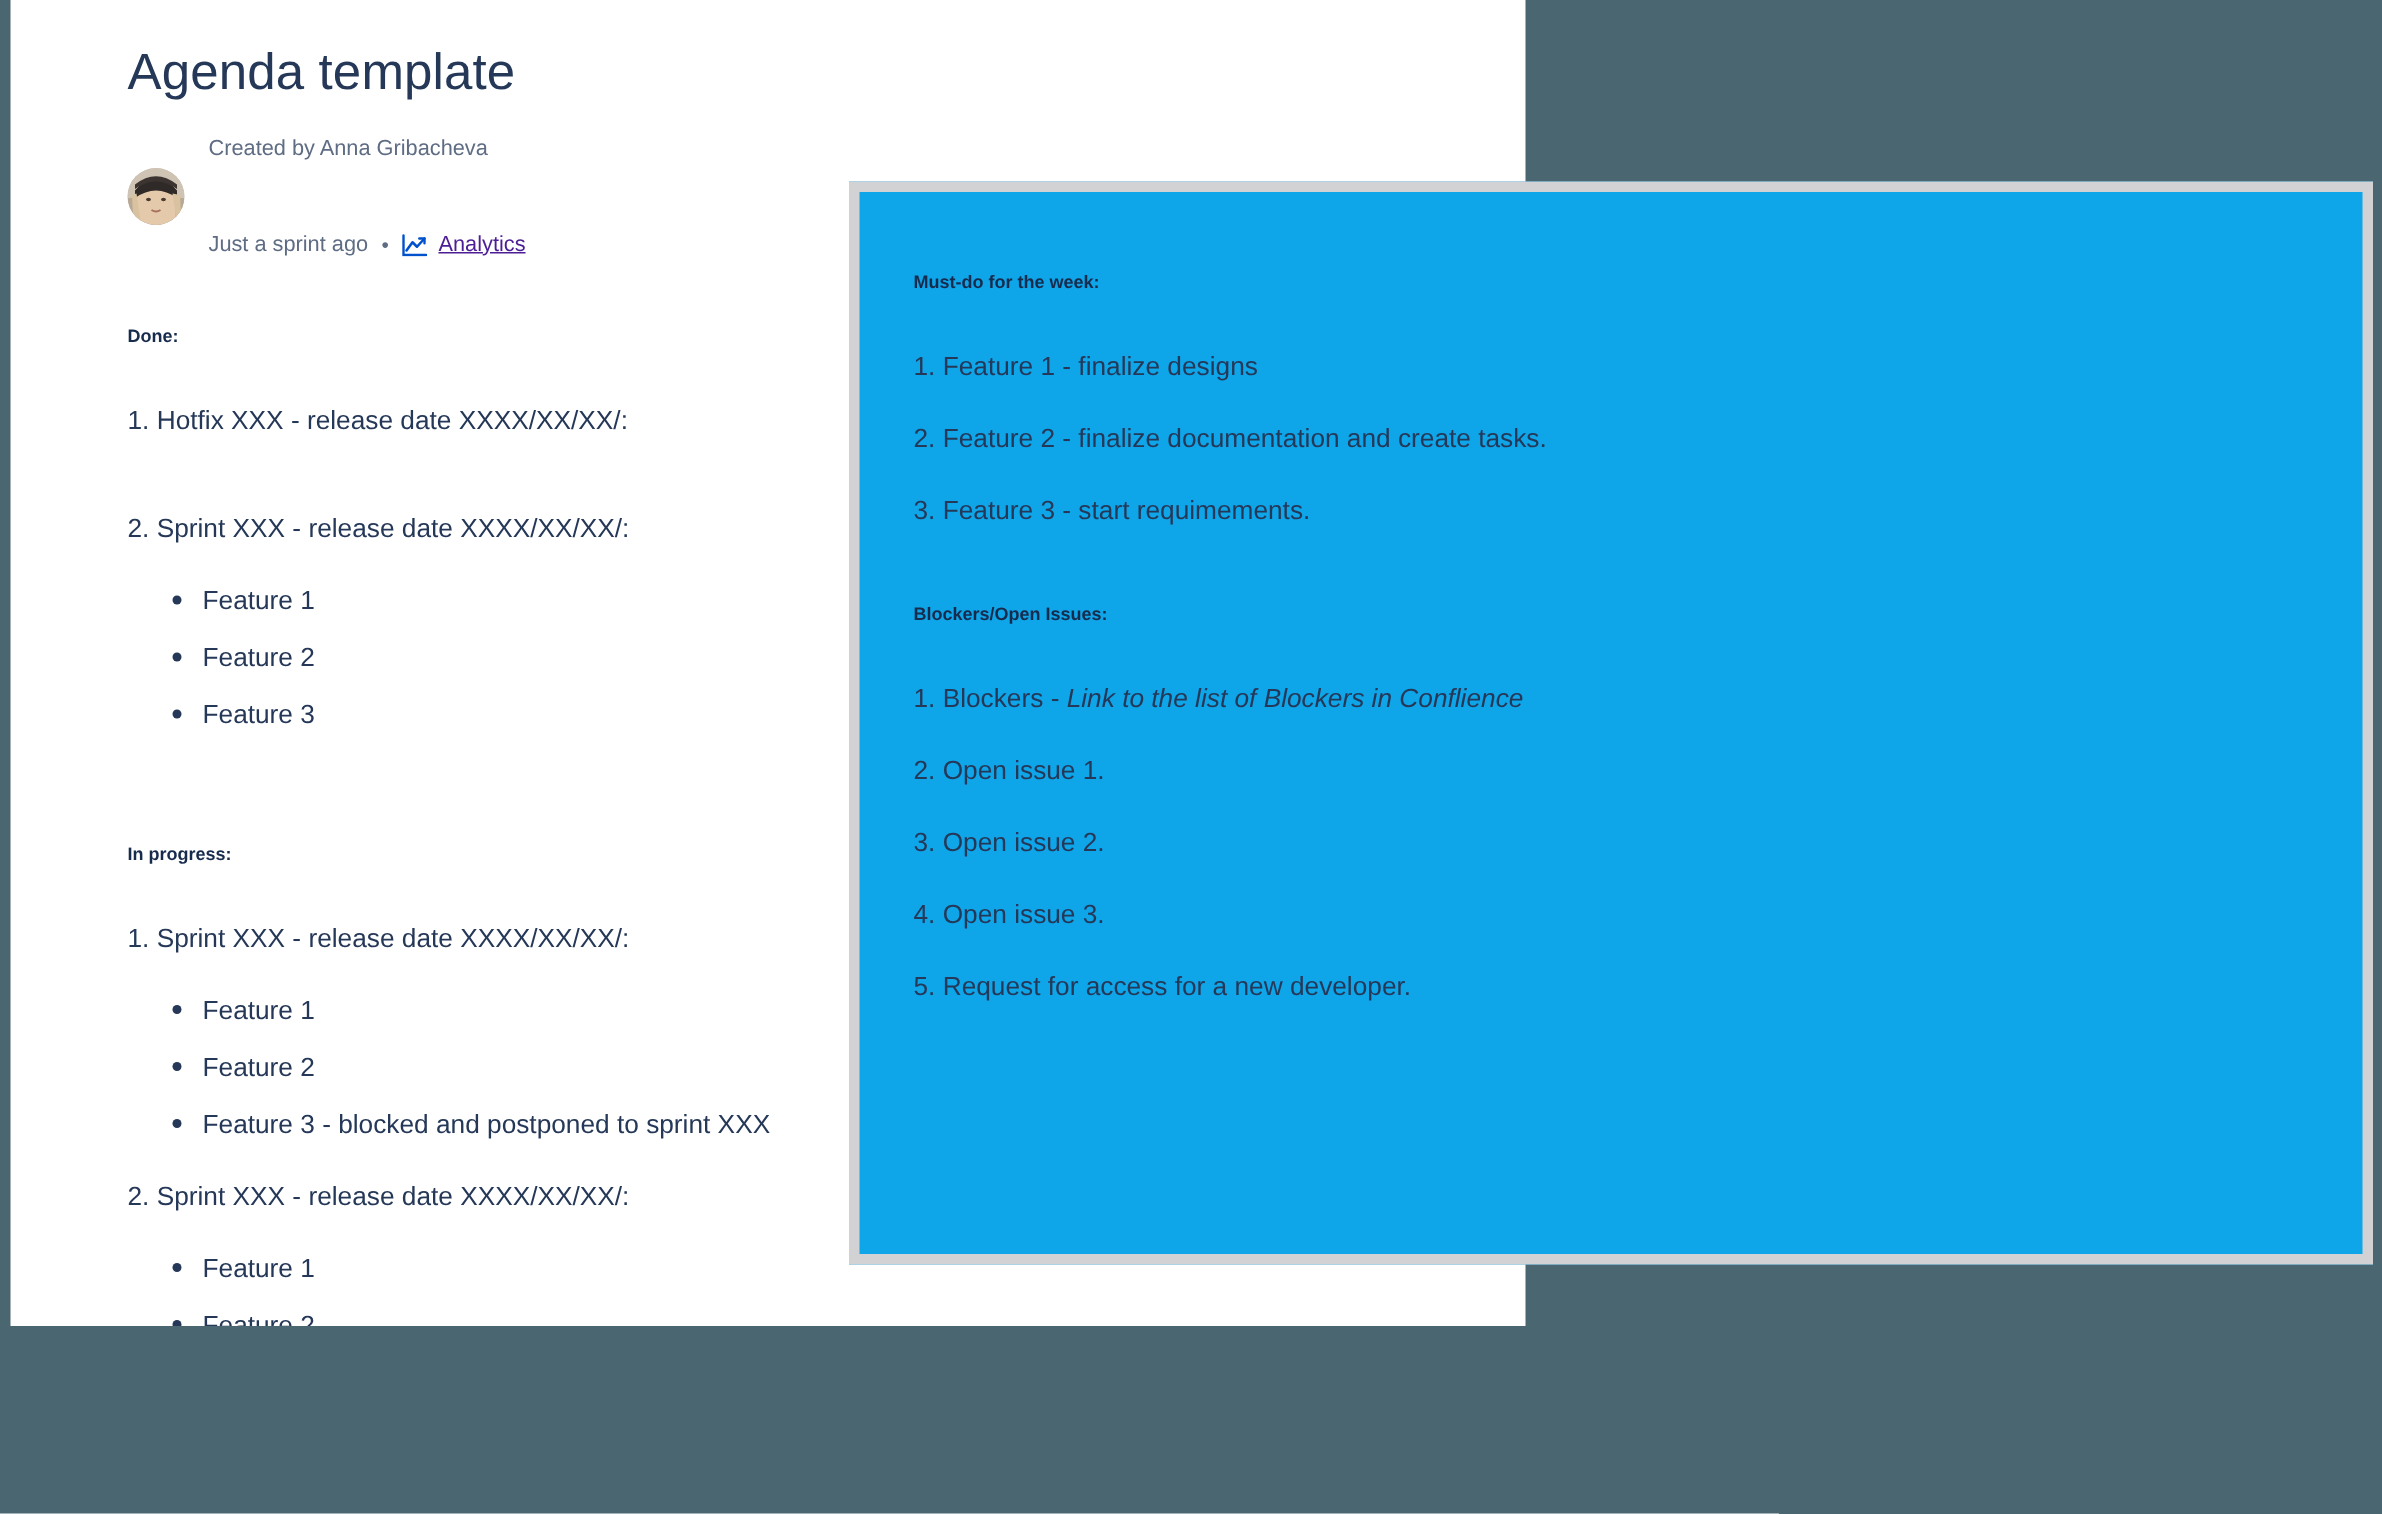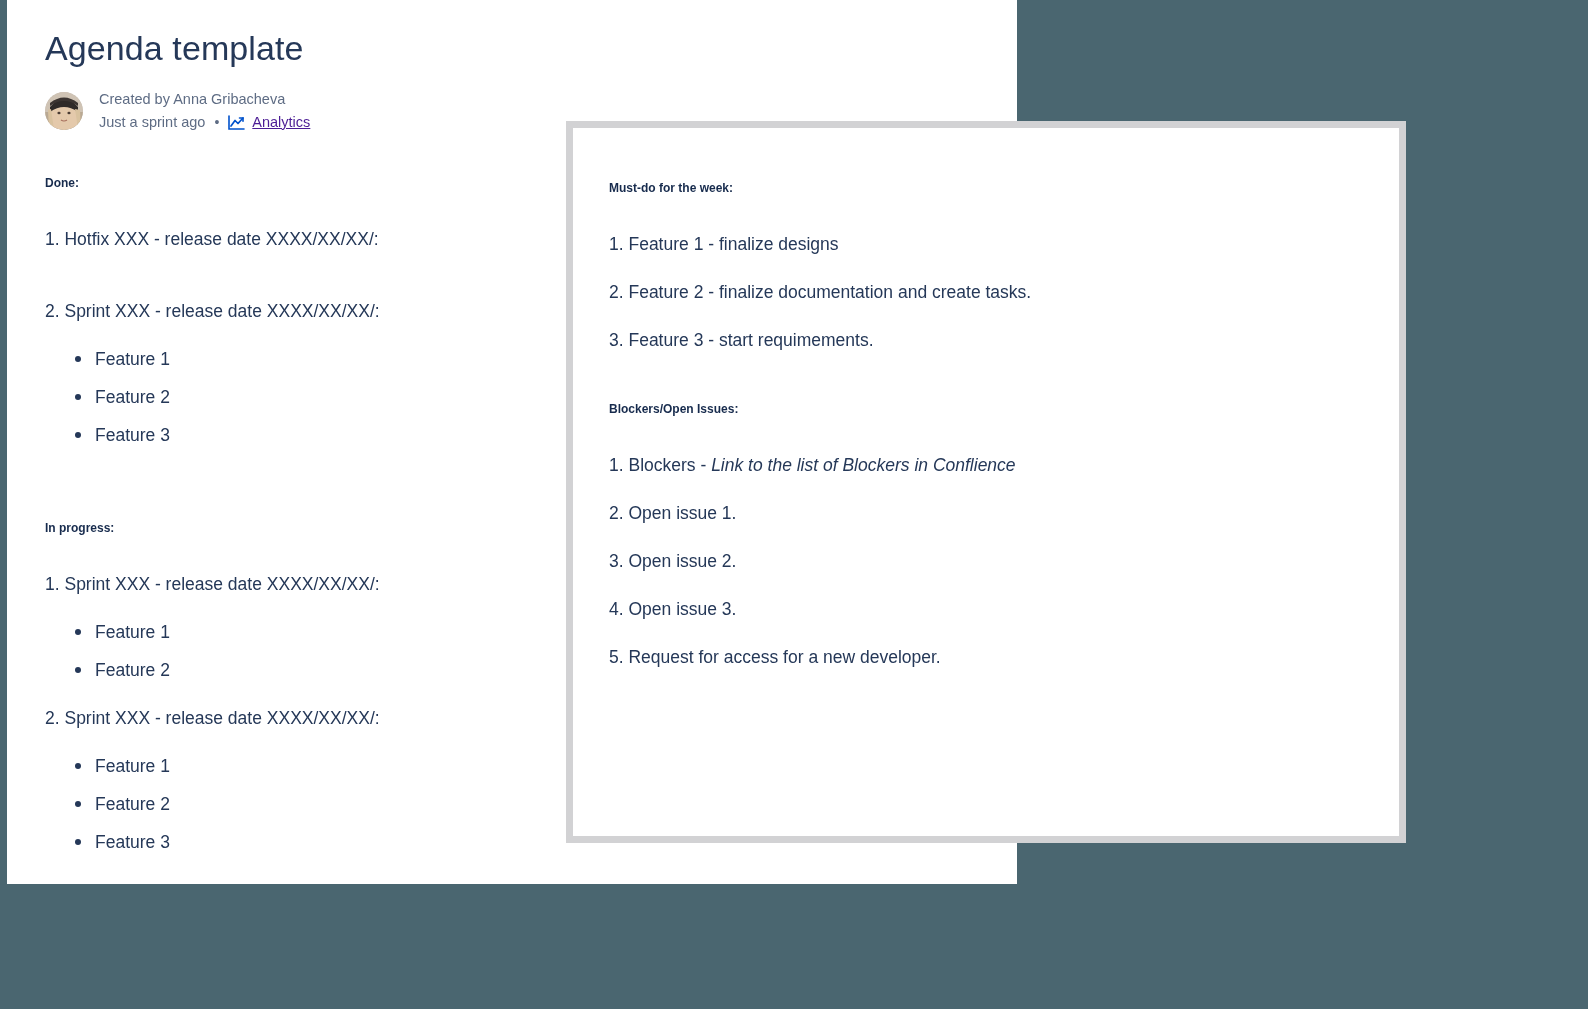--- a/index.html
+++ b/index.html
@@ -19,20 +19,21 @@
   
   #main-page {
     position: absolute;
     left: 7px;
     top: 0px;
     width: 1010px;
     height: 884px;
     background: #ffffff;
     box-sizing: border-box;
     overflow: hidden;
+    padding-left: 40px;
   }
 
   .page-inner {
     padding: 18px 40px 0 38px;
   }
 
   #page-title {
     font-size: 34px;
     font-weight: 400;
     color: #253858;
@@ -56,20 +57,21 @@
     margin-right: 16px;
     background: #c9bfb4;
     position: relative;
   }
   .avatar svg { display:block; width:100%; height:100%; }
 
   .byline-text {
     display: flex;
     flex-direction: column;
     justify-content: center;
+    gap: 41px;
   }
   .byline-row {
     display: flex;
     align-items: center;
     font-size: 14.5px;
     color: #5e6c84;
     line-height: 21px;
   }
   .byline-row + .byline-row { margin-top: 2px; }
   .dot-sep {
@@ -130,23 +132,23 @@
 
   .gap-lg { height: 32px; }
   .gap-md { height: 24px; }
   .gap-xl { height: 45px; }
 
   
   #overlay-panel {
     position: absolute;
     left: 566px;
     top: 121px;
-    width: 840px;
+    width: 1016px;
     height: 722px;
-    background: #ffffff;
+    background: #0ea5e9;
     border: 7px solid #d2d2d4;
     box-sizing: border-box;
     overflow: hidden;
   }
   .overlay-inner {
     padding: 48px 40px 0 36px;
   }
 </style>
 </head>
 <body>
@@ -215,20 +217,21 @@
 
       <div class="gap-xl"></div>
 
       <h2 class="section-heading">In progress:</h2>
       <div class="gap-lg"></div>
       <p class="para">1. Sprint XXX - release date XXXX/XX/XX/:</p>
       <div class="gap-md"></div>
       <ul class="bullets">
         <li><span>Feature 1</span></li>
         <li><span>Feature 2</span></li>
+        <li><span>Feature 3 - blocked and postponed to sprint XXX</span></li>
       </ul>
       <div class="gap-md"></div>
       <p class="para">2. Sprint XXX - release date XXXX/XX/XX/:</p>
       <div class="gap-md"></div>
       <ul class="bullets">
         <li><span>Feature 1</span></li>
         <li><span>Feature 2</span></li>
         <li><span>Feature 3</span></li>
       </ul>
 

